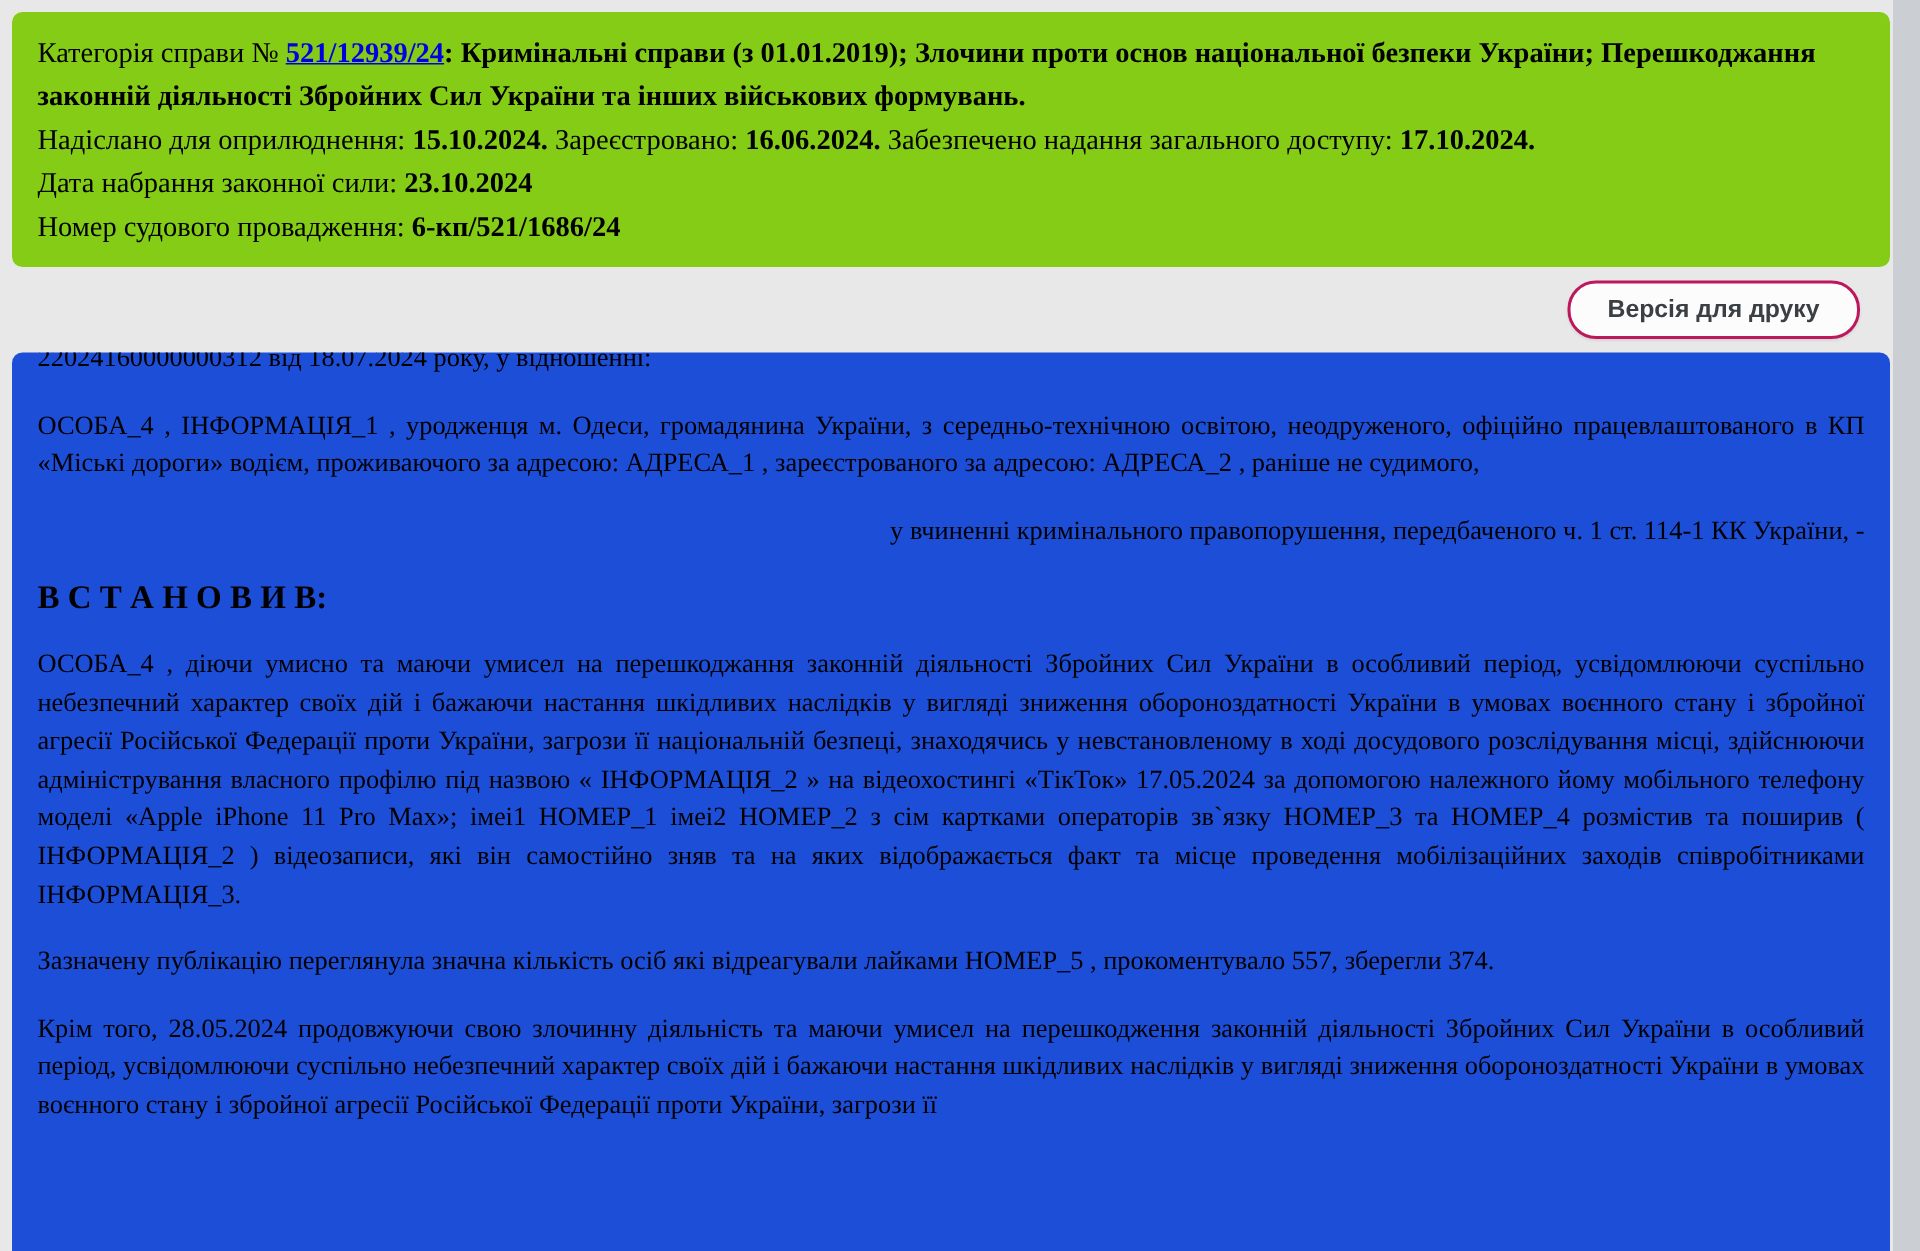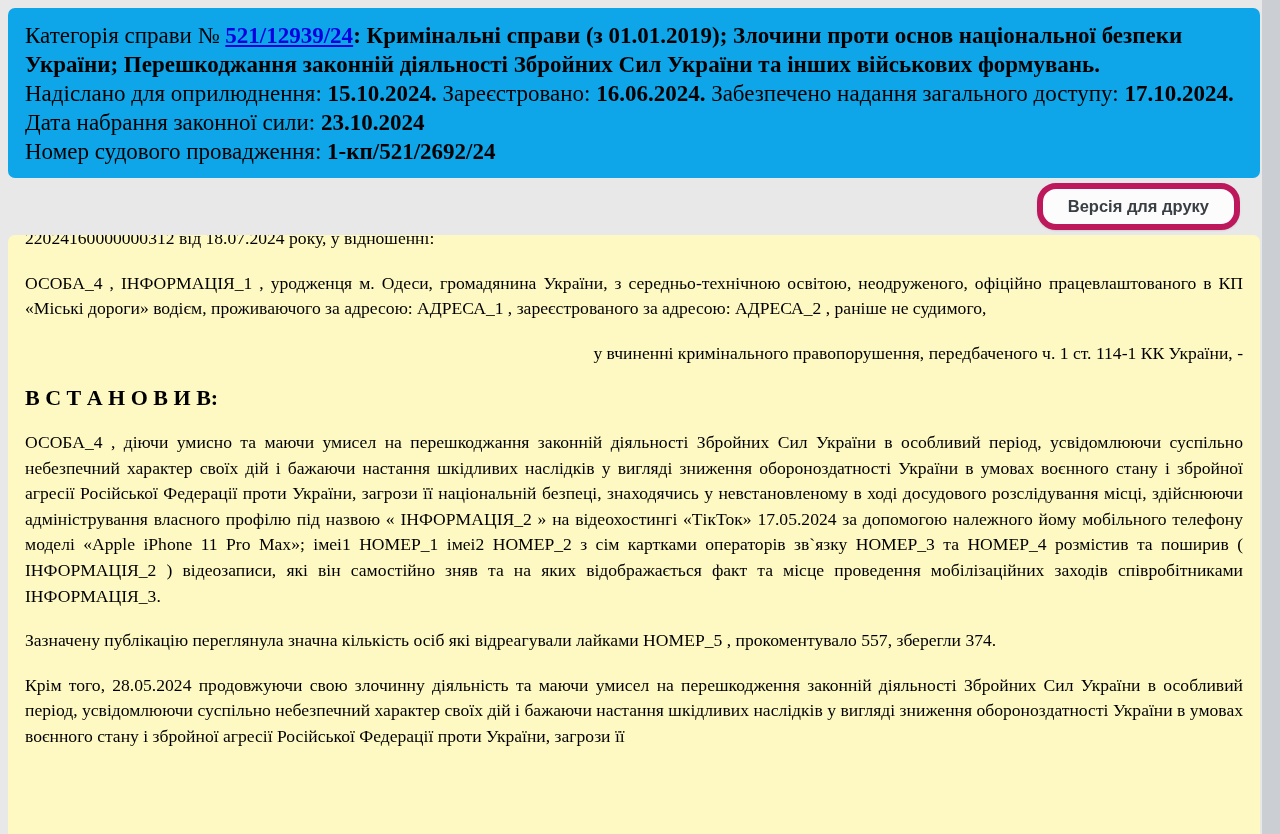--- a/index.html
+++ b/index.html
@@ -14,24 +14,24 @@
     width: 1280px; height: 834px;
     display: flex; flex-direction: column;
     padding: 8px 20px 0 8px;
   }
   .scroll-gutter {
     position: absolute; top: 0; right: 0; bottom: 0; width: 18px;
     background: #cbced2;
   }
   
   .meta-card {
-    background: #0ea5e9;
+    background: #84cc16;
     border-radius: 7px;
     padding: 13px 18px 12px 17px;
-    font-size: 23px;
+    font-size: 19px;
     line-height: 29px;
   }
   .meta-row { text-align: left; }
   .b { font-weight: bold; }
   .reg { font-weight: normal; }
   .case-link {
     color: #0000e0;
     font-weight: bold;
     text-decoration: underline;
     cursor: pointer;
@@ -41,30 +41,30 @@
     height: 57px;
     display: flex; align-items: center; justify-content: flex-end;
     padding-right: 20px;
   }
   .print-btn {
     font-family: "Liberation Sans", sans-serif;
     font-size: 16.5px;
     font-weight: bold;
     color: #3a3f44;
     background: #fcfcfc;
-    border: 6px solid #be185d;
+    border: 2px solid #be185d;
     border-radius: 19px;
     padding: 8px 25px;
     box-shadow: 0 1px 2px rgba(0,0,0,0.10);
     cursor: pointer;
   }
   
   .doc-panel {
     flex: 1;
-    background: #fef9c3;
+    background: #1d4ed8;
     border-radius: 7px 7px 0 0;
     padding: 0 17px;
     overflow: hidden;
     font-size: 17.6px;
     line-height: 25.6px;
   }
   .doc-panel p { text-align: justify; margin: 19px 0; }
   .doc-panel .clipped-line {
     margin-top: -9px;
     margin-bottom: 0;
@@ -96,21 +96,21 @@
       <span class="b">16.06.2024.</span>
       <span class="reg">Забезпечено надання загального доступу:</span>
       <span class="b">17.10.2024.</span>
     </div>
     <div class="meta-row">
       <span class="reg">Дата набрання законної сили:</span>
       <span class="b">23.10.2024</span>
     </div>
     <div class="meta-row">
       <span class="reg">Номер судового провадження:</span>
-      <span class="b">1-кп/521/2692/24</span>
+      <span class="b">6-кп/521/1686/24</span>
     </div>
   </div>
 
   <div class="band">
     <button class="print-btn">Версія для друку</button>
   </div>
 
   <div class="doc-panel">
     <p class="clipped-line">22024160000000312 від 18.07.2024 року, у відношенні:</p>
     <p>ОСОБА_4 , ІНФОРМАЦІЯ_1 , уродженця м. Одеси, громадянина України, з середньо-технічною освітою, неодруженого, офіційно працевлаштованого в КП «Міські дороги» водієм, проживаючого за адресою: АДРЕСА_1 , зареєстрованого за адресою: АДРЕСА_2 , раніше не судимого,</p>

